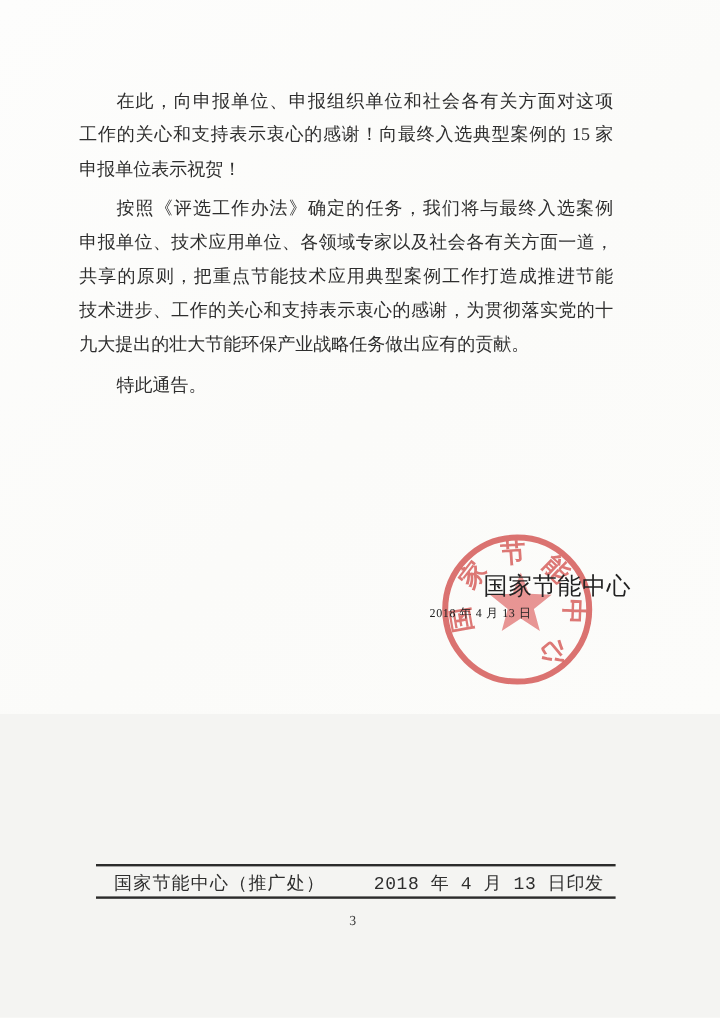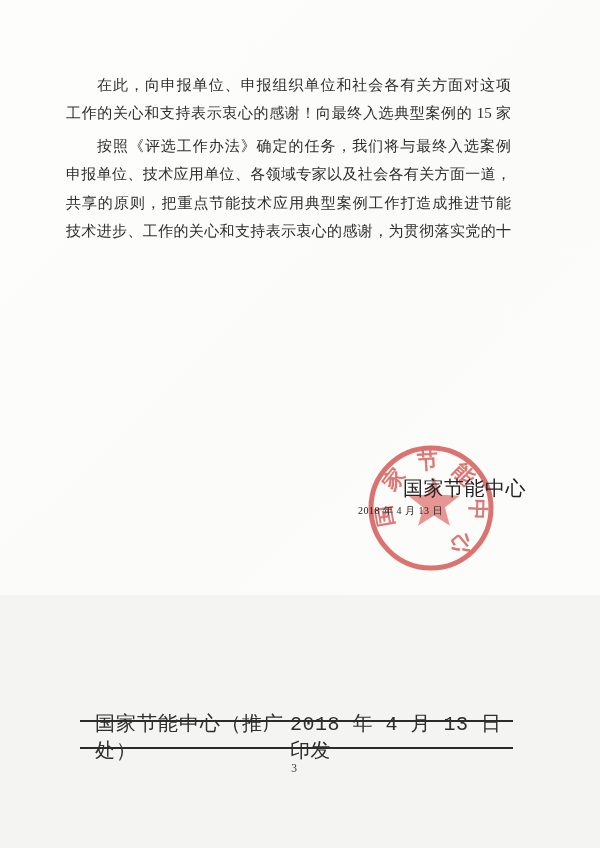--- a/index.html
+++ b/index.html
@@ -55,48 +55,53 @@
   }
   
   .footer-rule{
     position:absolute;left:80px;width:433px;height:2px;background:#2b2b2b;
   }
   .rule-top{top:720px;}
   .rule-bottom{top:747px;}
   .footer-row{
     position:absolute;left:80px;top:726px;width:433px;height:21px;
     display:flex;justify-content:space-between;align-items:center;
-    color:#2e2e2e;font-size:20px;
+    color:#2e2e2e;font-size:15px;
   }
   .footer-issuer{padding-left:15px;letter-spacing:1px;}
   .footer-date{padding-right:10px;letter-spacing:0.5px;font-family:Liberation Mono, monospace;}
   .page-number{
     position:absolute;left:0;top:762px;width:588px;
     text-align:center;color:#3a3a3a;font-size:11.5px;
   }
 </style>
 </head>
 <body>
 
 <div class="page">
 
   <div class="content">
 
     <div class="para" id="p1">
       <div class="line first">在此，向申报单位、申报组织单位和社会各有关方面对这项</div>
       <div class="line">工作的关心和支持表示衷心的感谢！向最终入选典型案例的 15 家</div>
+      <div class="line last">申报单位表示祝贺！</div>
     </div>
 
     <div class="para" id="p2">
       <div class="line first">按照《评选工作办法》确定的任务，我们将与最终入选案例</div>
       <div class="line">申报单位、技术应用单位、各领域专家以及社会各有关方面一道，</div>
       <div class="line">共享的原则，把重点节能技术应用典型案例工作打造成推进节能</div>
       <div class="line">技术进步、工作的关心和支持表示衷心的感谢，为贯彻落实党的十</div>
+      <div class="line last">九大提出的壮大节能环保产业战略任务做出应有的贡献。</div>
     </div>
 
+    <div class="para" id="p3">
+      <div class="line first last">特此通告。</div>
+    </div>
 
   </div>
 
   <svg class="seal" viewBox="0 0 160 160">
     <circle cx="80" cy="80" r="60" fill="none" stroke="#d6504e" stroke-width="5" opacity="0.9"></circle>
     <polygon points="83,49 89.8,66.7 108.7,67.7 93.9,79.6 98.9,97.8 83,87.5 67.1,97.8 72.1,79.6 57.3,67.7 76.2,66.7" fill="#e26a6a" opacity="0.8"></polygon>
     <g fill="#d6504e" font-size="21" opacity="0.88" text-anchor="middle">
       <text transform="translate(33.7 88.2) rotate(-100)" dominant-baseline="central">国</text>
       <text transform="translate(43.0 51.1) rotate(-52)" dominant-baseline="central">家</text>
       <text transform="translate(76.7 33.1) rotate(-4)" dominant-baseline="central">节</text>

